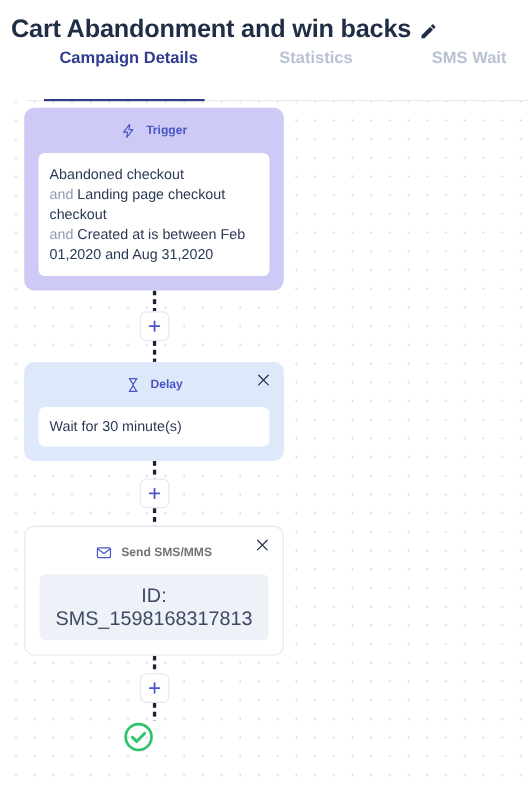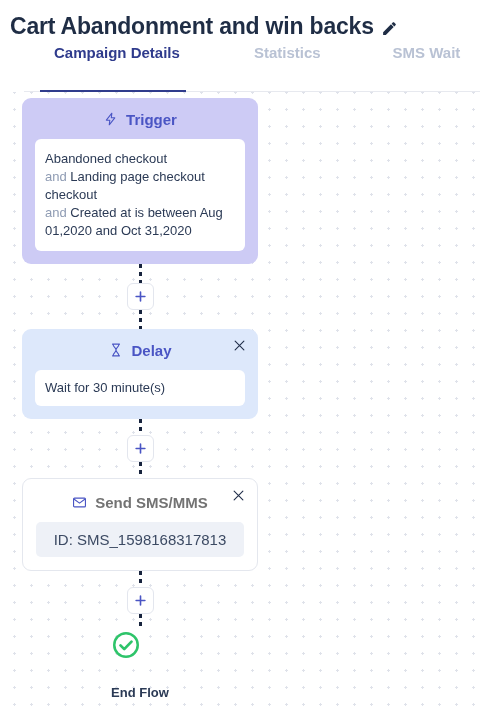--- a/index.html
+++ b/index.html
@@ -116,21 +116,21 @@
     padding-top: 12px;
   }
 
   .block-head {
     display: flex;
     align-items: center;
     justify-content: center;
     gap: 8px;
     height: 22px;
     margin-bottom: 9px;
-    font-size: 15px;
+    font-size: 11px;
     font-weight: 600;
     color: #4a55c4;
   }
   .block-sms .block-head { color: #737373; }
 
   .head-icon {
     display: inline-flex;
     align-items: center;
     justify-content: center;
     width: 15px;
@@ -155,21 +155,21 @@
     color: #2b3a55;
   }
   .block-delay .block-body { padding: 9px 10px; }
   .conj { color: #8e9bb3; }
 
   .sms-id-box {
     background: #eef1f7;
     border-radius: 5px;
     padding: 9px 10px;
     text-align: center;
-    font-size: 15px;
+    font-size: 18px;
     color: #3c4a63;
   }
 
   
   .connector {
     width: 3px;
     background-image: linear-gradient(#17233d 56%, rgba(0,0,0,0) 0%);
     background-size: 3px 8px;
     background-repeat: repeat-y;
   }
@@ -233,21 +233,21 @@
             <path d="M13.5 2L4 14h6l-1 8 9.5-12h-6l1-8z" fill="none" stroke="#4a55c4" stroke-width="1.8" stroke-linejoin="round"></path>
           </svg>
         </span>
         <span>Trigger</span>
       </div>
       <div class="block-body">
         <span>Abandoned checkout</span><br>
         <span class="conj">and</span>
         <span>Landing page checkout checkout</span><br>
         <span class="conj">and</span>
-        <span>Created at is between Aug 01,2020 and Oct 31,2020</span>
+        <span>Created at is between Feb 01,2020 and Aug 31,2020</span>
       </div>
     </div>
 
     <div class="connector conn-a"></div>
     <div class="add-button">
       <svg viewBox="0 0 24 24" width="15" height="15">
         <path d="M12 5v14M5 12h14" stroke="#4a55c4" stroke-width="2.6" stroke-linecap="round"></path>
       </svg>
     </div>
     <div class="connector conn-b"></div>

